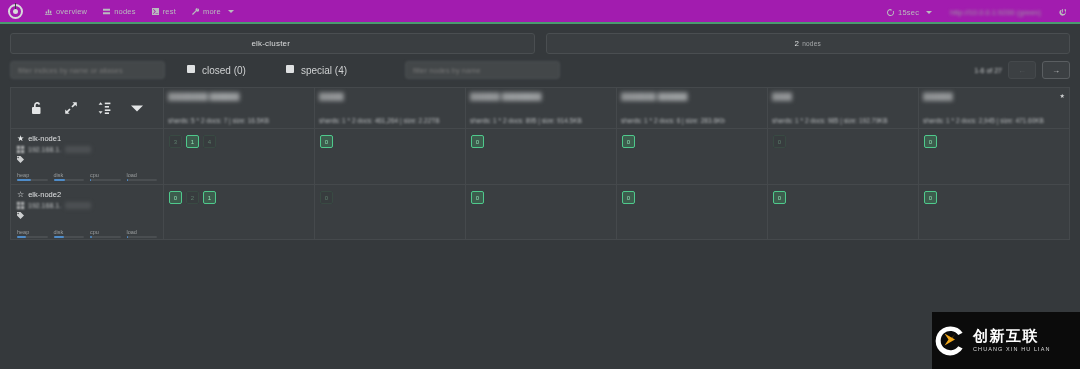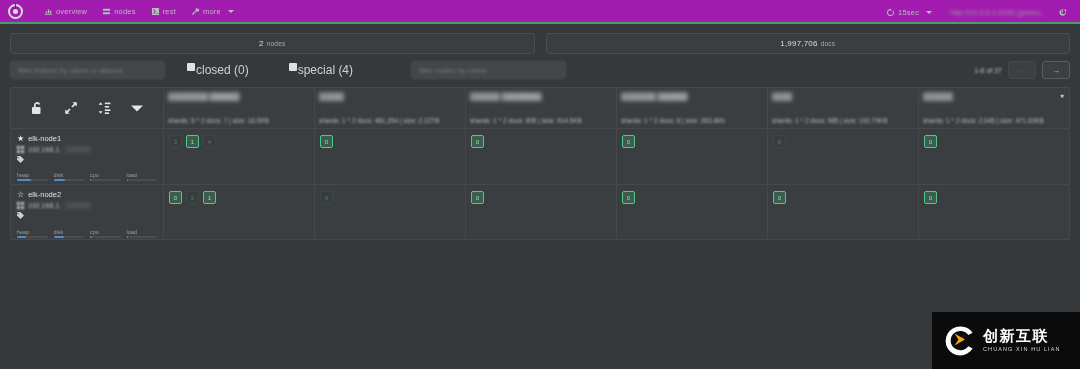--- a/index.html
+++ b/index.html
@@ -73,22 +73,22 @@
   }
   .finput {
     height: 18px; border: 1px solid #4a4e51; border-radius: 3px;
     background: #434749; color: #8d9092; font-size: 7.5px;
     padding: 0 7px; line-height: 16px; filter: blur(1.1px);
     outline: none; font-family: "Liberation Sans", sans-serif;
   }
   #index-filter { width: 155px; margin-right: 22px; }
   #node-filter { width: 155px; margin-left: 18px; }
   .chk-wrap {
-    display: flex; align-items: flex-start; gap: 1px; margin-right: 40px;
-    color: #cfd1d2; font-size: 12px; cursor: pointer; filter: blur(0.5px);
+    display: flex; align-items: flex-start; gap: 7px; margin-right: 40px;
+    color: #cfd1d2; font-size: 10px; cursor: pointer; filter: blur(0.5px);
   }
   .chk {
     width: 8px; height: 8px; background: #dfe1e2; border-radius: 1px;
     display: inline-block;
   }
   .pager {
     position: absolute; right: 10px; top: 0;
     display: flex; align-items: center; gap: 6px;
   }
   .pager-label { color: #c6c8ca; font-size: 7px; filter: blur(0.8px); }
@@ -182,21 +182,21 @@
     display: flex; align-items: center; justify-content: center;
     cursor: pointer; filter: blur(0.35px); flex: 0 0 auto;
   }
   .shard.primary { border-color: #4fc98c; color: #8fe0b4; background: #3c5d4d; }
   .shard.dim { border-color: #394a43; color: #5d7d6c; background: #373c3e; }
 
   
   .watermark {
     position: absolute; right: 0; bottom: 0;
     width: 148px; height: 57px; background: #0b0b0b;
-    display: flex; align-items: center; gap: 6px; padding-left: 11px;
+    display: flex; align-items: center; gap: 6px; padding-left: 1px;
   }
   .wm-mark { position: relative; width: 34px; height: 34px; flex: 0 0 auto; }
   .wm-mark svg { display: block; }
   .wm-text { display: flex; flex-direction: column; justify-content: center; }
   .wm-cn {
     color: #ffffff; font-size: 15px; font-weight: bold;
     letter-spacing: 1.5px; line-height: 17px;
     font-family: "DejaVu Sans", sans-serif;
   }
   .wm-py {
@@ -253,26 +253,26 @@
       <div class="nav-item">
         <svg class="nico" viewBox="0 0 10 10">
           <path d="M4.4 0h1.2v5H4.4zM7.6 1.3l-.8 1A3.2 3.2 0 118 6.4a3 3 0 01-5-2.2c0-.8.3-1.5.8-2l-.8-1A4.4 4.4 0 109.4 5c0-1.5-.7-2.8-1.8-3.7z"></path>
         </svg>
       </div>
     </div>
   </div>
 
   <div class="statbar">
     <div class="stat">
+      <span>elk-cluster</span>
+      <span class="unit"></span>
+    </div>
+    <div class="stat">
       <span>2</span>
       <span class="unit">nodes</span>
-    </div>
-    <div class="stat">
-      <span>1,997,706</span>
-      <span class="unit">docs</span>
     </div>
   </div>
 
   <div class="filterbar">
     <input id="index-filter" class="finput" placeholder="filter indices by name or aliases" style="">
 
     <label class="chk-wrap">
       <span class="chk"></span>
       <span>closed (0)</span>
     </label>

